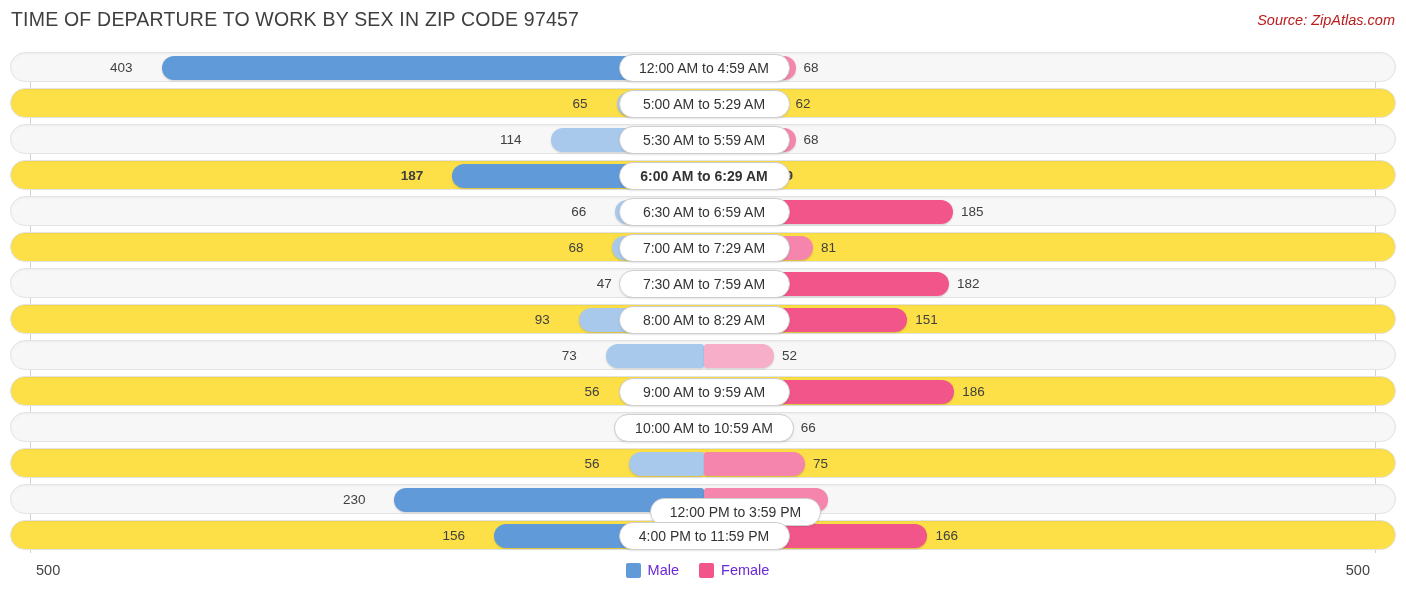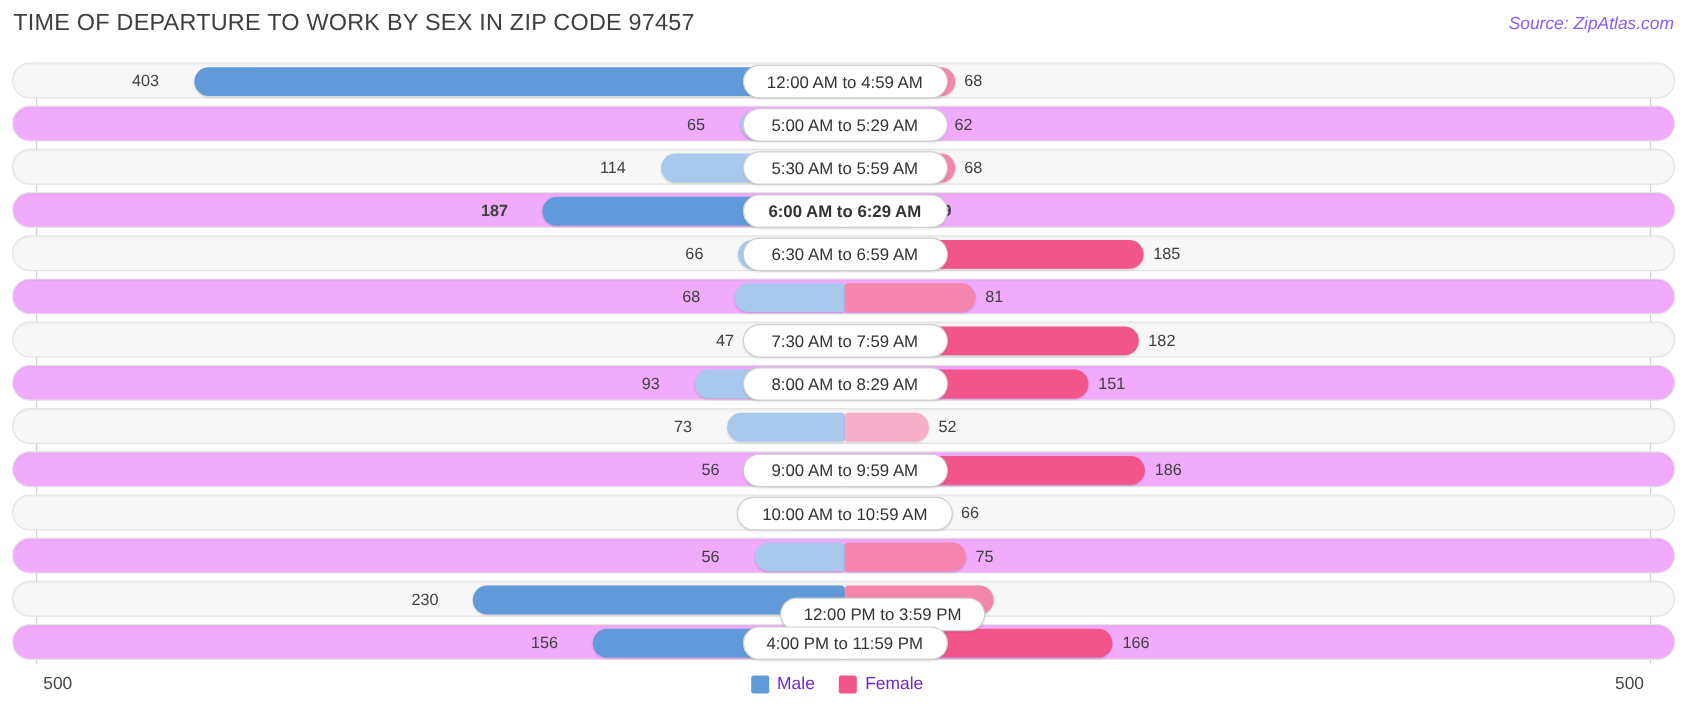--- a/index.html
+++ b/index.html
@@ -30,21 +30,21 @@
     letter-spacing: 0.2px;
     color: #3f3f3f;
     white-space: nowrap;
   }
   #source-note {
     position: absolute;
     right: 11px;
     top: 12px;
     font-size: 14.5px;
     font-style: italic;
-    color: #8b5cf6;
+    color: #b91c1c;
     white-space: nowrap;
   }
 
   
   #plot {
     position: absolute;
     left: 0;
     top: 52px;
     width: 1406px;
     height: 501px;
@@ -63,21 +63,21 @@
     position: absolute;
     left: 10px;
     width: 1386px;
     height: 30px;
     box-sizing: border-box;
     border: 1px solid #e3e3e3;
     border-radius: 15px;
     background: #f7f7f7;
     box-shadow: inset 0 1px 2px rgba(0,0,0,0.045);
   }
-  .row.alt { background: #f0abfc; }
+  .row.alt { background: #fde047; }
 
   .bar {
     position: absolute;
     top: 3px;
     height: 24px;
     box-sizing: border-box;
   }
   .bar.male {
     border-radius: 12px 3px 3px 12px;
     box-shadow: 0 1px 2px rgba(0,0,0,0.16);
@@ -203,20 +203,21 @@
         <div class="bar female" style="width: 249.01px; left: 693px; background: rgb(242, 85, 138);"></div>
         <div class="val male" style="right: 808.836px;">66</div>
         <div class="val female" style="left: 950.01px;">185</div>
         <div class="center-pill" style="width: 171px; left: 607.5px;">6:30 AM to 6:59 AM</div>
       </div>
       <div class="row alt" style="top: 180px;">
         <div class="bar male" style="width: 91.528px; left: 601.472px; background: rgb(168, 201, 236);"></div>
         <div class="bar female" style="width: 109.026px; left: 693px; background: rgb(245, 133, 172);"></div>
         <div class="val male" style="right: 811.528px;">68</div>
         <div class="val female" style="left: 810.026px;">81</div>
+        <div class="center-pill" style="width: 171px; left: 607.5px;">7:00 AM to 7:29 AM</div>
       </div>
       <div class="row" style="top: 216px;">
         <div class="bar male" style="width: 63.262px; left: 629.738px; background: rgb(168, 201, 236);"></div>
         <div class="bar female" style="width: 244.972px; left: 693px; background: rgb(242, 85, 138);"></div>
         <div class="val male" style="right: 783.262px;">47</div>
         <div class="val female" style="left: 945.972px;">182</div>
         <div class="center-pill" style="width: 171px; left: 607.5px;">7:30 AM to 7:59 AM</div>
       </div>
       <div class="row alt" style="top: 252px;">
         <div class="bar male" style="width: 125.178px; left: 567.822px; background: rgb(168, 201, 236);"></div>

